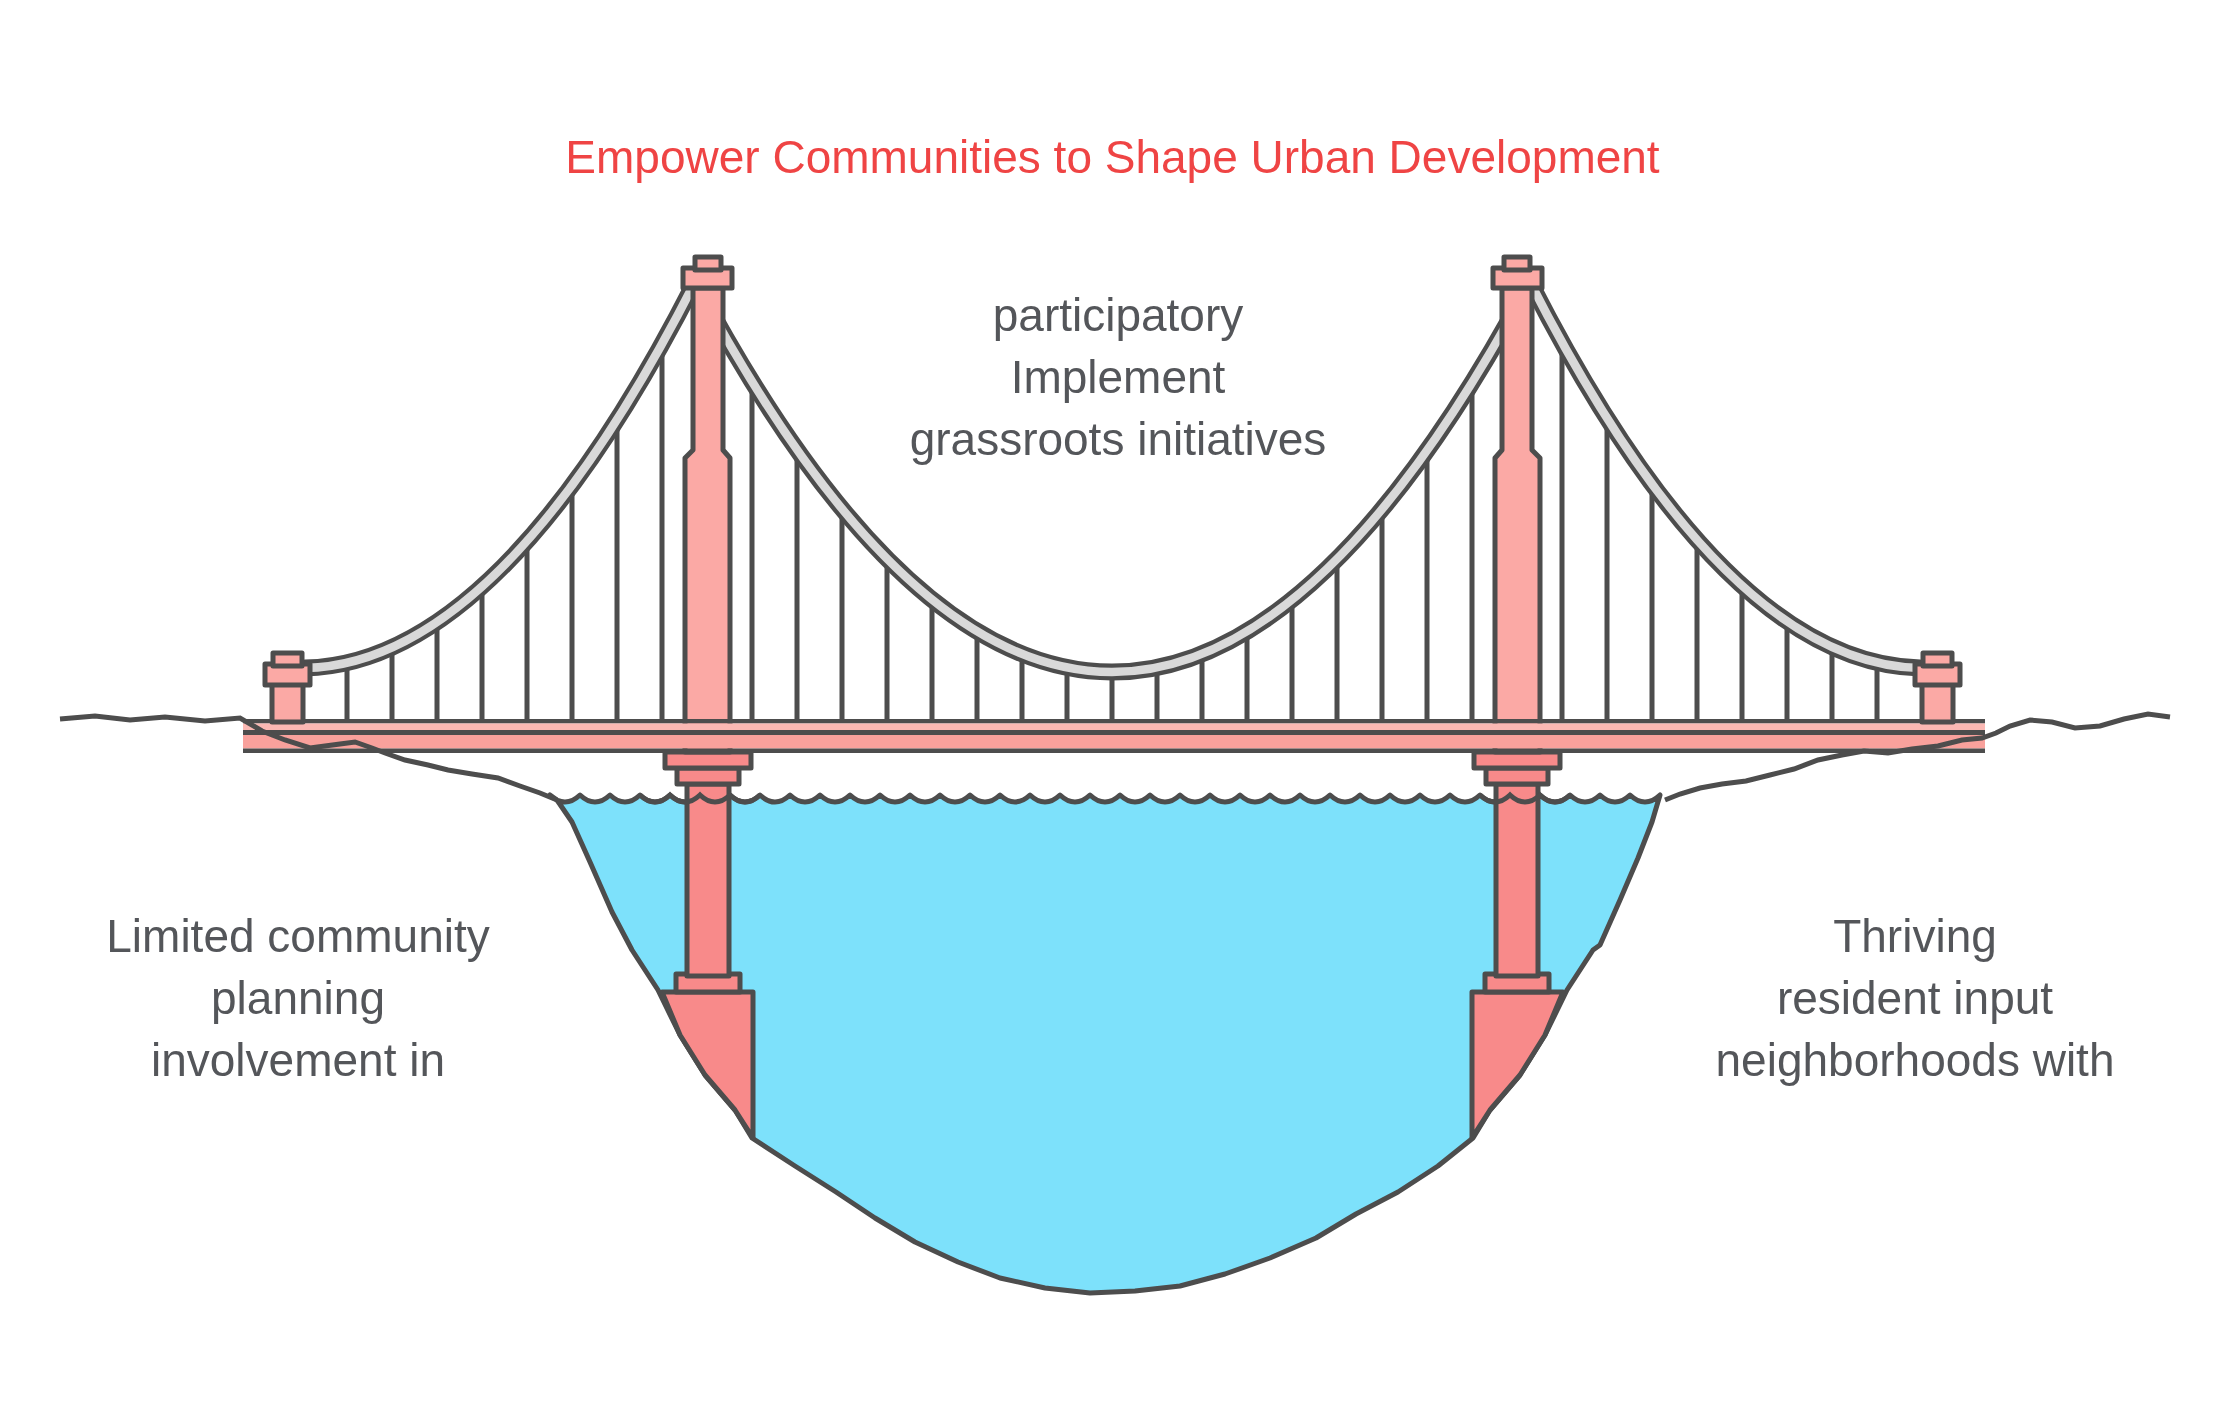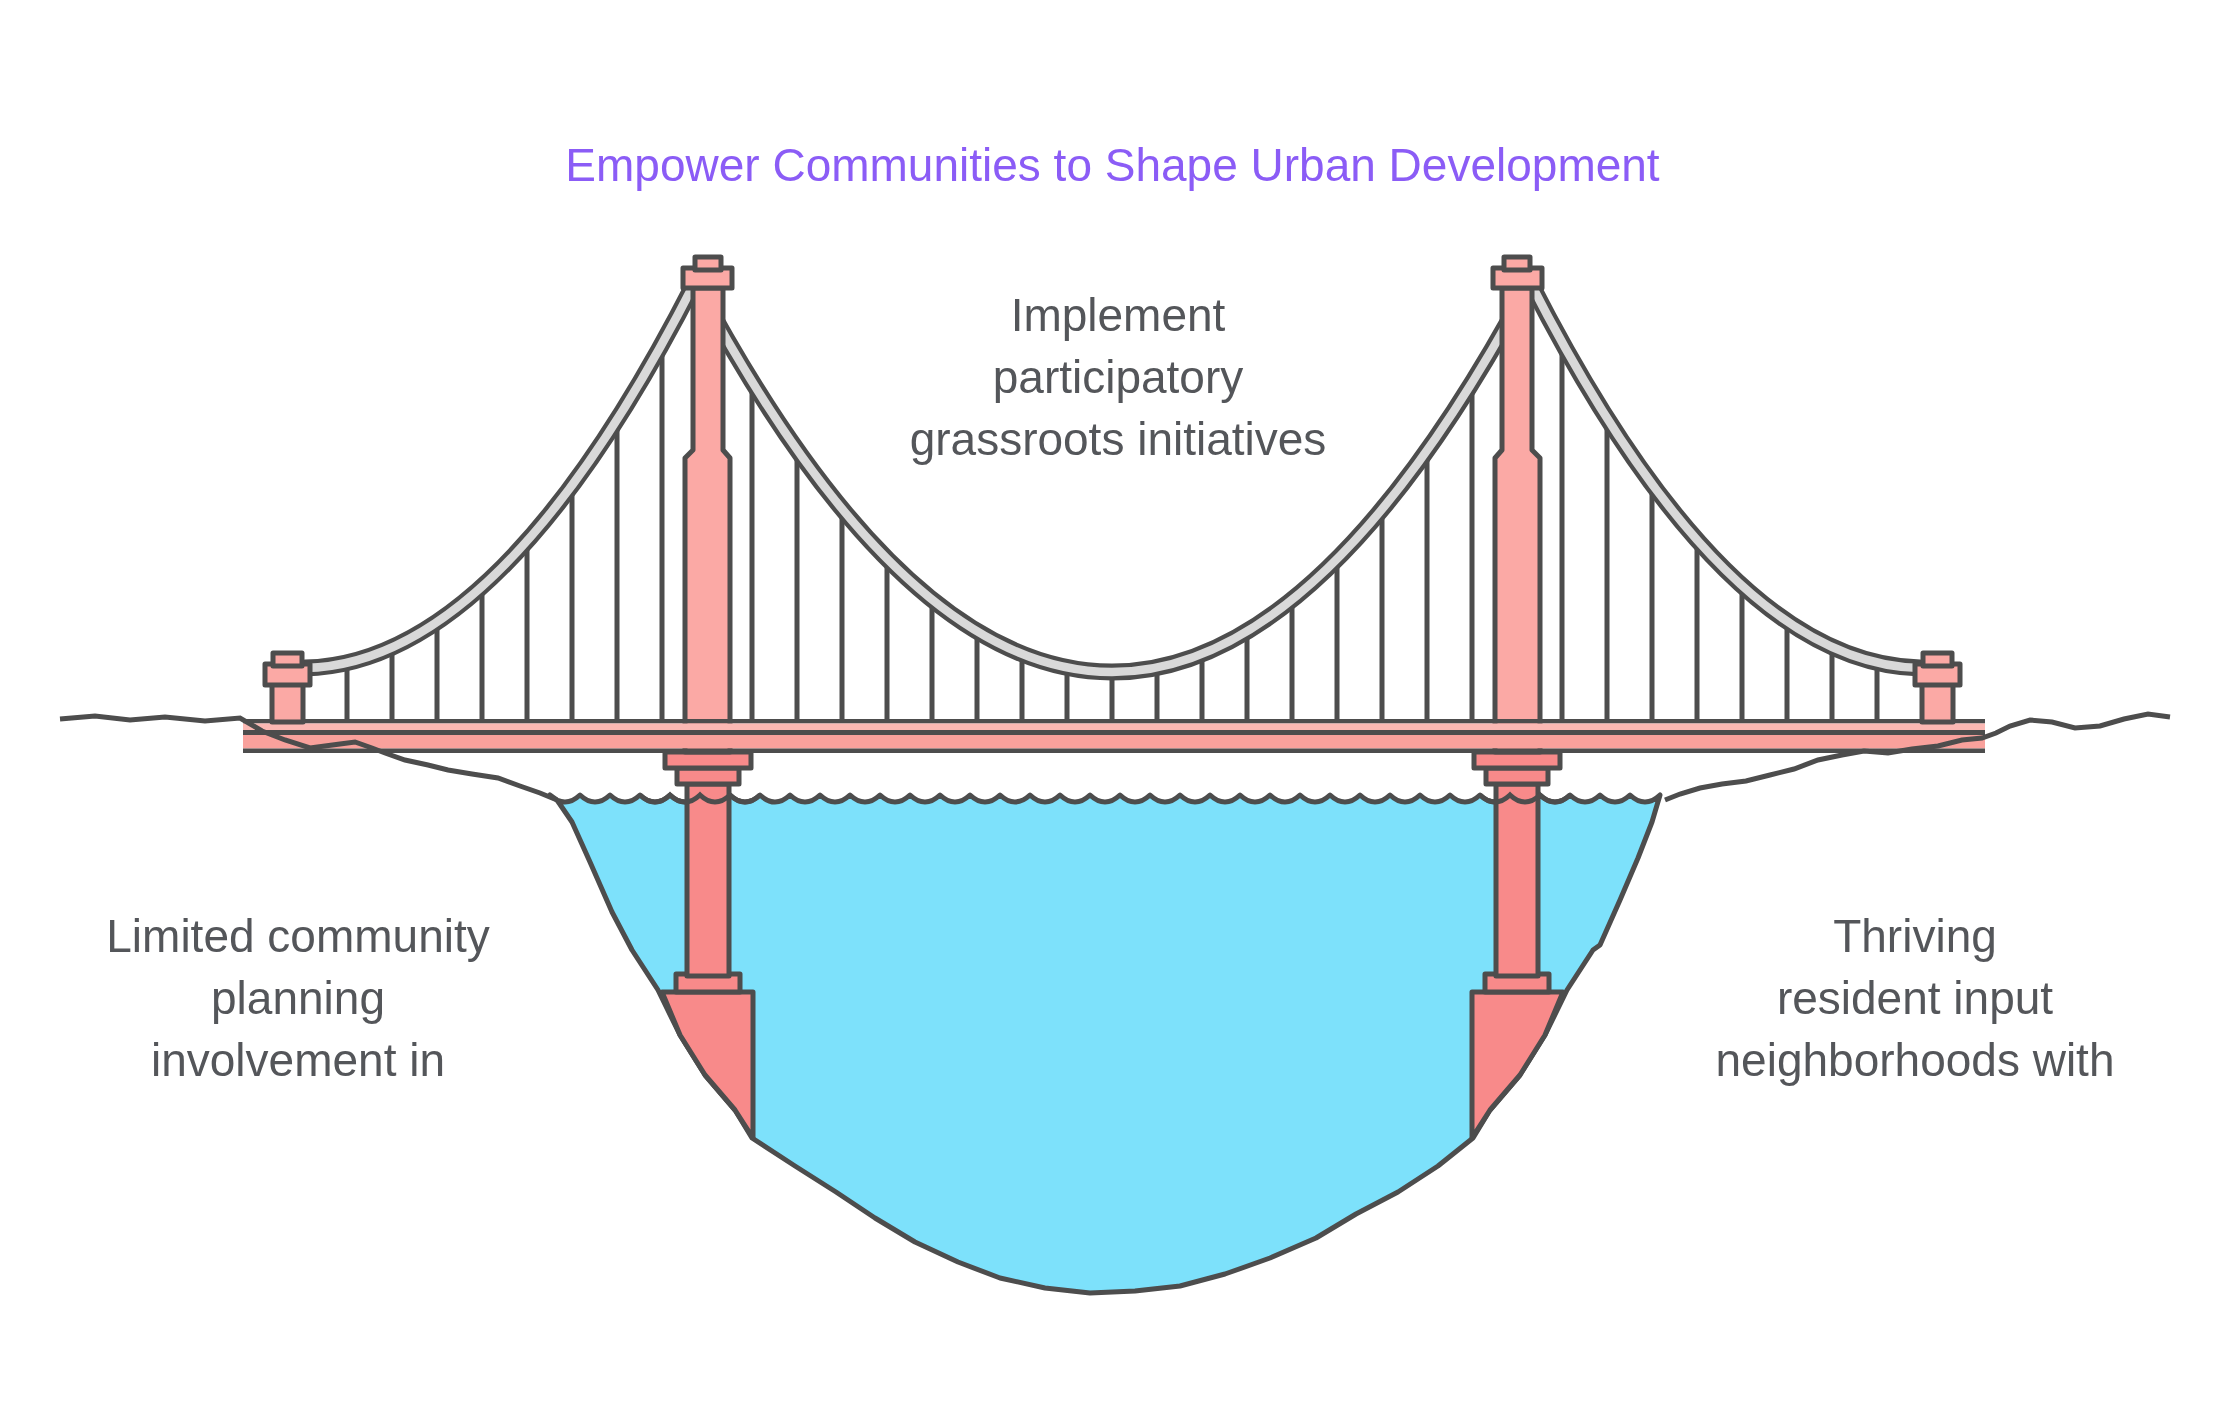--- a/index.html
+++ b/index.html
@@ -9,21 +9,21 @@
   }
   #bridge-svg{position:absolute;left:0;top:0;width:2225px;height:1412px;}
   .o{stroke:#4D4D4D;stroke-width:5;stroke-linejoin:round;stroke-linecap:round;}
   .thin{stroke:#4D4D4D;stroke-width:5;fill:none;}
   .note{
     position:absolute;color:#54565A;font-size:46px;line-height:62px;
     text-align:center;white-space:nowrap;
   }
   .title{
     position:absolute;top:131px;left:0;width:2225px;text-align:center;
-    color:#8b5cf6;font-size:46px;line-height:52px;margin-top:8px;
+    color:#ef4444;font-size:46px;line-height:52px;
   }
 </style>
 </head>
 <body>
 
 <div id="stage">
 
   <svg id="bridge-svg" viewBox="0 0 2225 1412">
 
     <g>
@@ -112,22 +112,22 @@
     <g>
       <rect class="o" fill="#FBA9A5" x="1922" y="684" width="31" height="38"></rect>
       <rect class="o" fill="#FBA9A5" x="1915" y="664" width="45" height="21"></rect>
       <rect class="o" fill="#FBA9A5" x="1923" y="653" width="29" height="13"></rect>
     </g>
   </svg>
 
   <div class="title">Empower Communities to Shape Urban Development</div>
 
   <div class="note" style="top:284px;left:843px;width:550px;">
+    <div>participatory</div>
     <div>Implement</div>
-    <div>participatory</div>
     <div>grassroots initiatives</div>
   </div>
 
   <div class="note" style="top:905px;left:68px;width:460px;">
     <div>Limited community</div>
     <div>planning</div>
     <div>involvement in</div>
   </div>
 
   <div class="note" style="top:905px;left:1655px;width:520px;">

